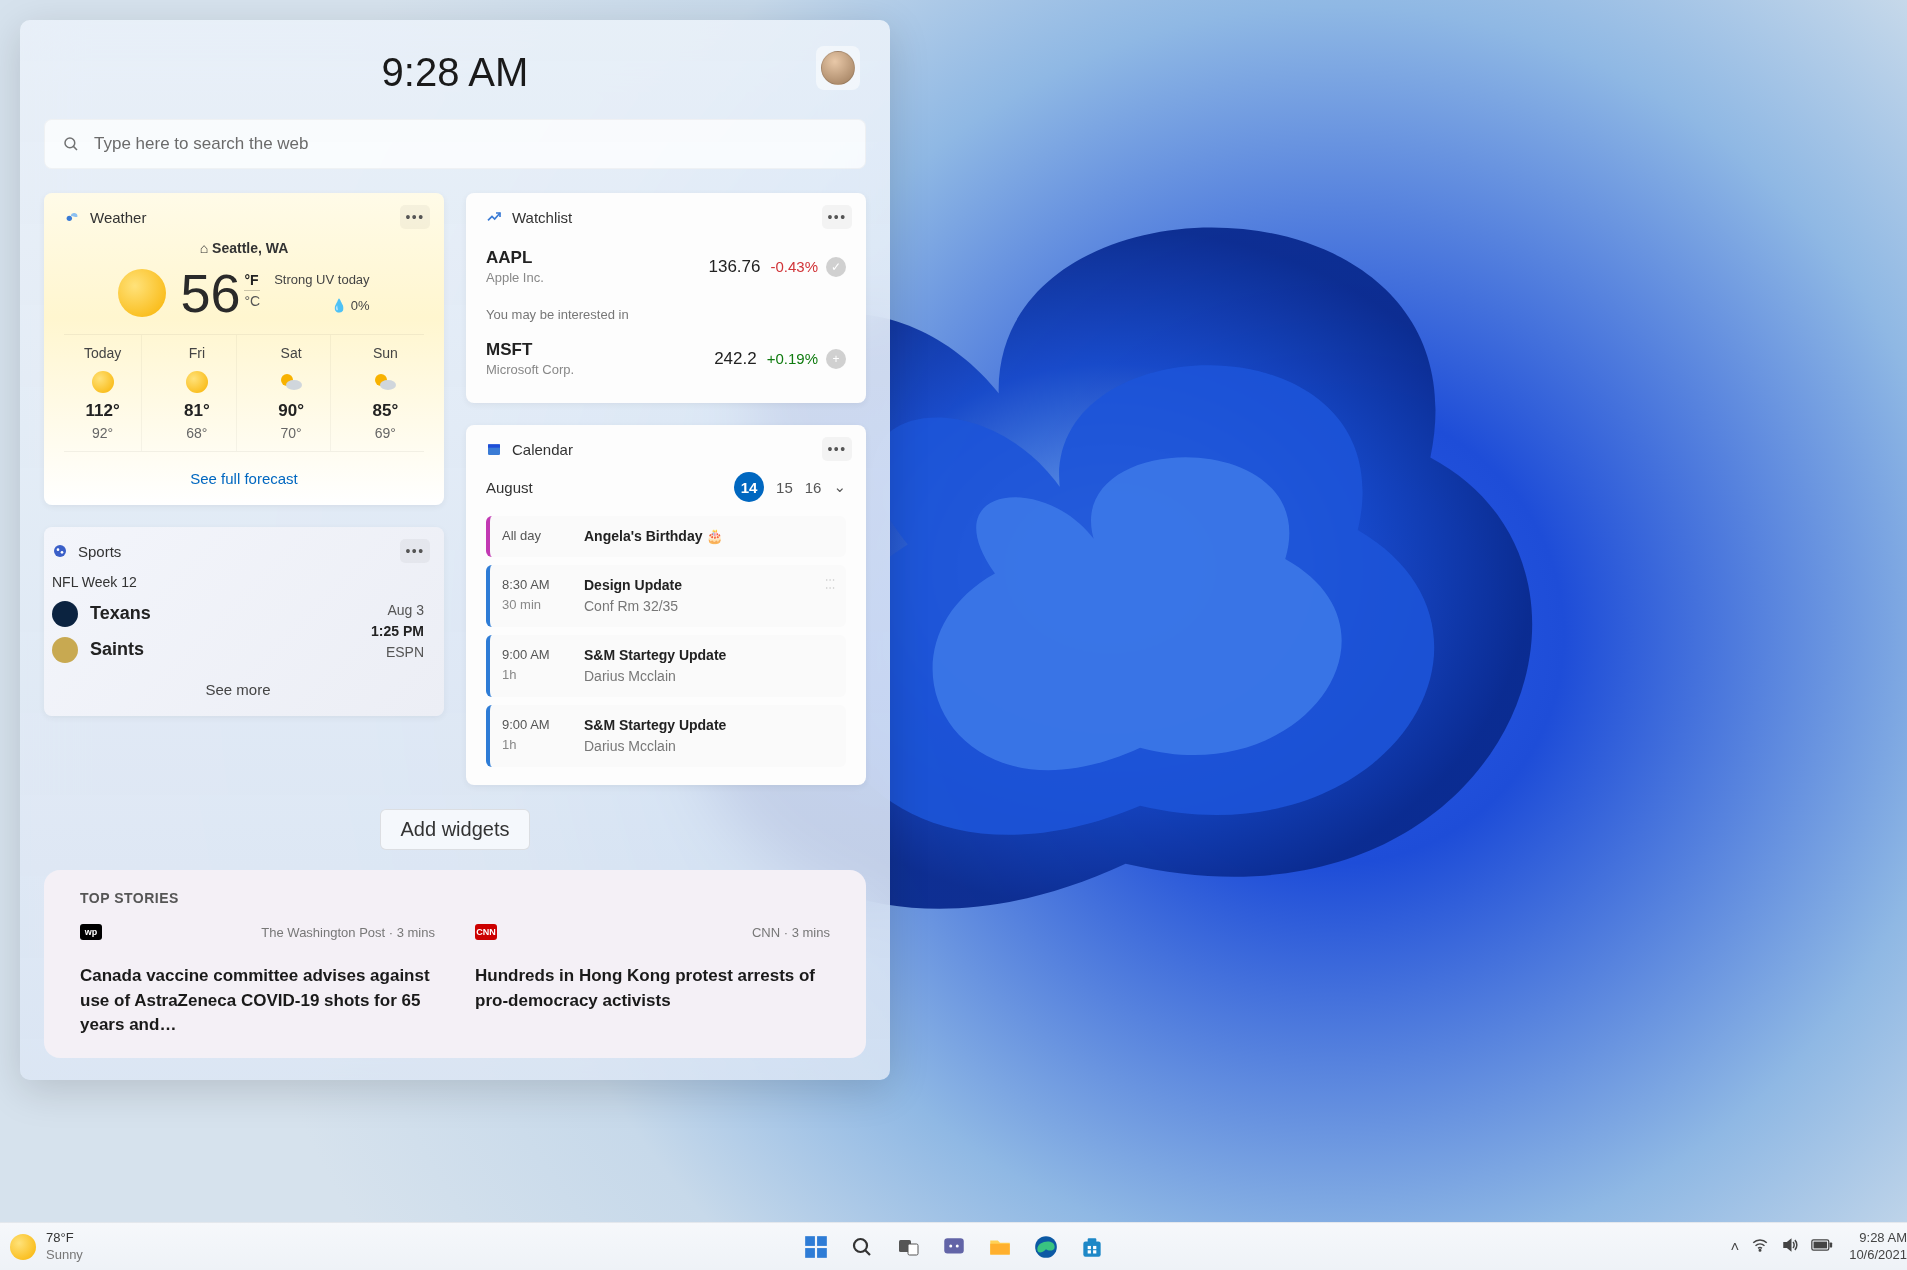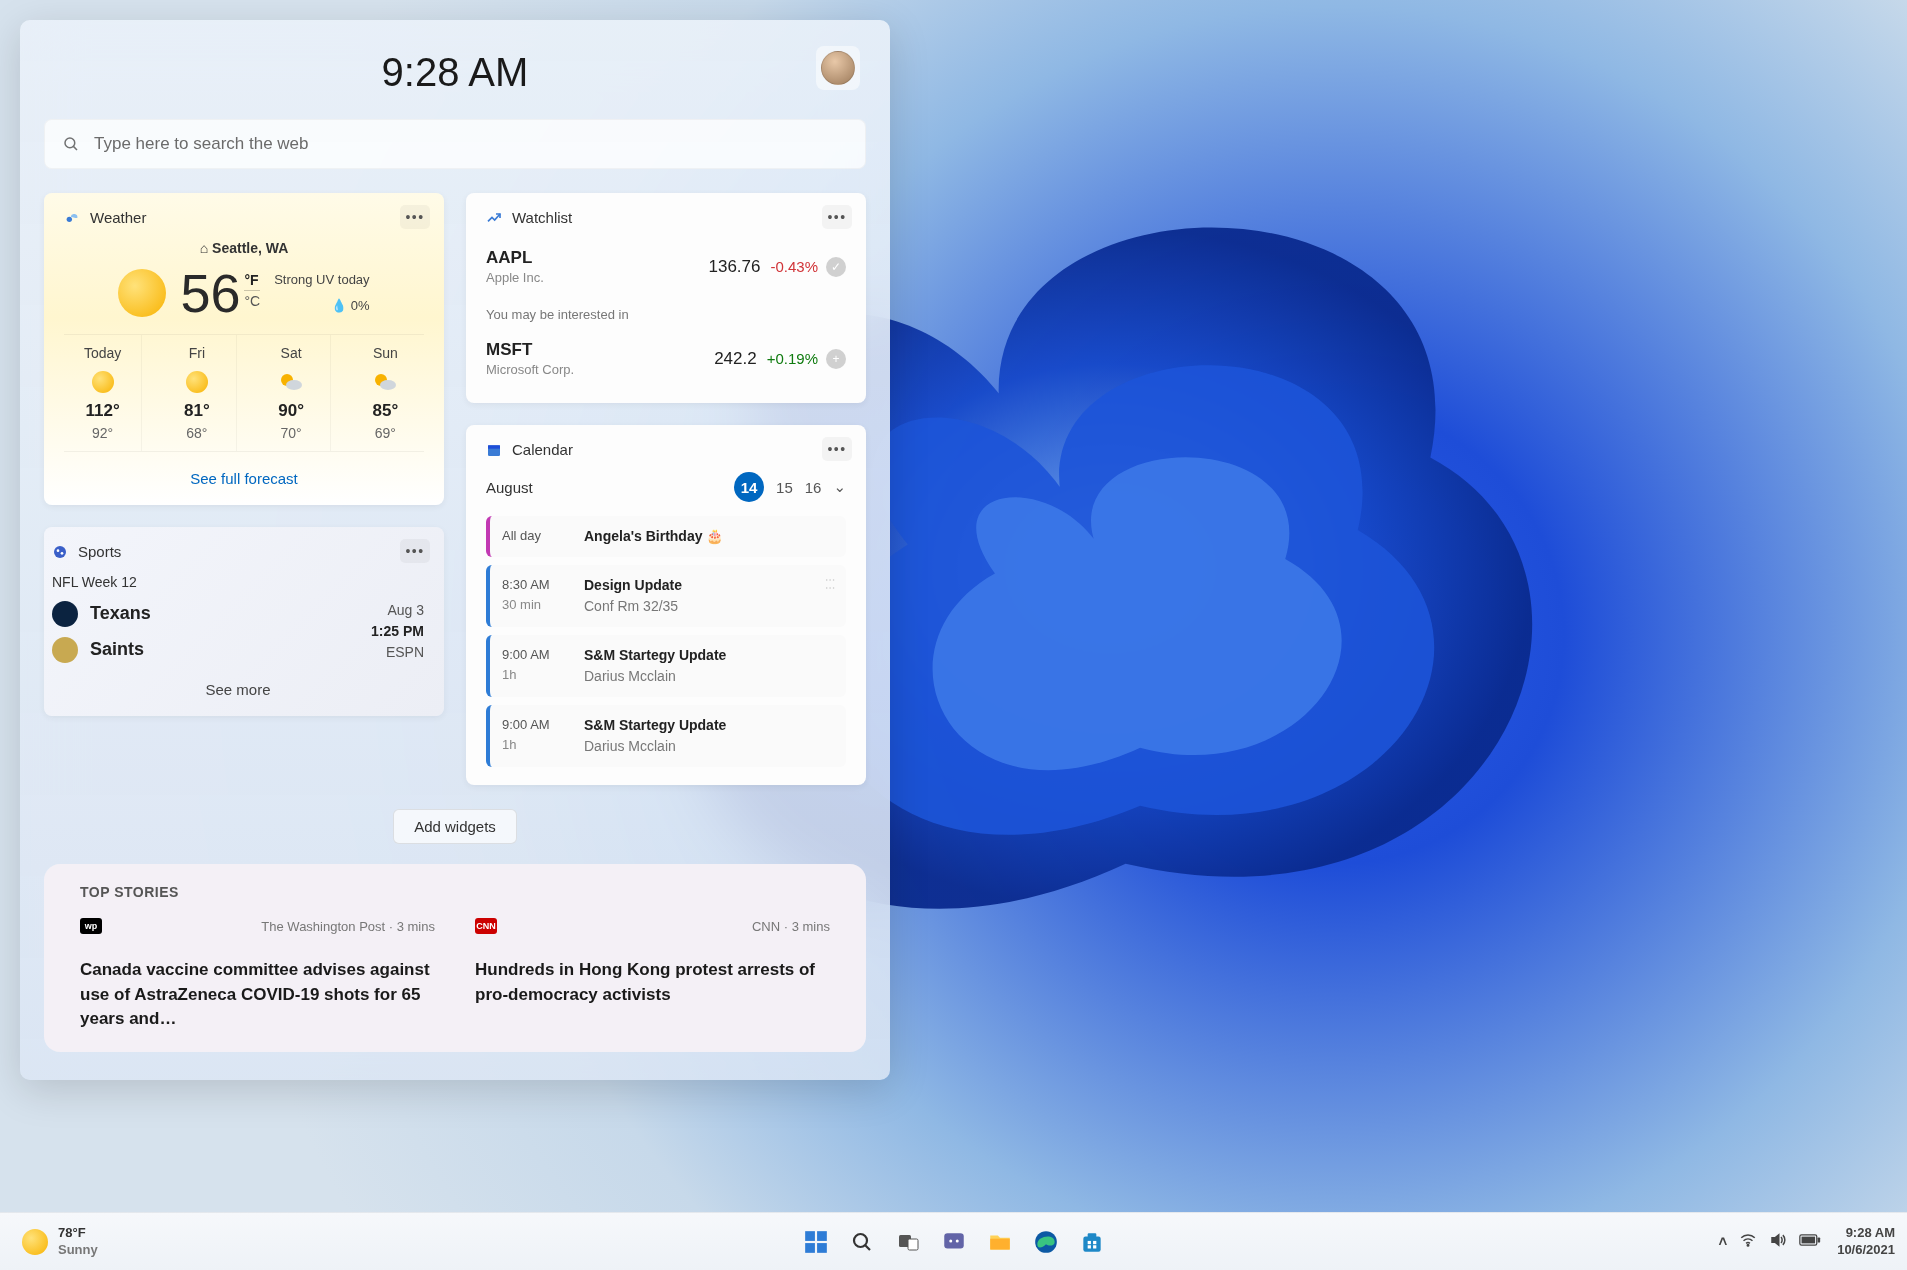--- a/index.html
+++ b/index.html
@@ -21,21 +21,21 @@
 .avatar { position:absolute; right:6px; top:-4px; width:44px; height:44px; border-radius:8px; background:rgba(255,255,255,0.5); display:flex; align-items:center; justify-content:center; }
 .avatar-circ { width:34px; height:34px; border-radius:50%; background:radial-gradient(circle at 40% 30%, #e8c8a8, #9c7a5a); border:1px solid rgba(0,0,0,0.1); }
 
 .search-bar { display:flex; align-items:center; gap:14px; height:50px; border-radius:8px; background:rgba(255,255,255,0.75); padding:0 18px; box-shadow:inset 0 0 0 1px rgba(0,0,0,0.04); margin-bottom:24px; }
 .search-bar input { border:none; background:transparent; outline:none; font-size:17px; color:#4a4a4a; flex:1; }
 .search-bar input::placeholder { color:#6b6b6b; }
 .search-icn { width:18px; height:18px; opacity:0.55; }
 
 .grid { display:grid; grid-template-columns:1fr 1fr; gap:22px; }
 .card { background:#fdfdfd; border-radius:8px; box-shadow:0 2px 6px rgba(0,0,0,0.06); padding:16px 20px 18px 20px; position:relative; }
-.card-head { display:flex; align-items:flex-end; gap:10px; font-size:15px; color:#333; margin-bottom:14px; }
+.card-head { display:flex; align-items:flex-start; gap:10px; font-size:15px; color:#333; margin-bottom:14px; }
 .card-head .icn { width:16px; height:16px; }
 .more { position:absolute; right:14px; top:12px; width:30px; height:24px; border-radius:5px; background:rgba(0,0,0,0.04); display:flex; align-items:center; justify-content:center; font-size:14px; color:#555; letter-spacing:1.5px; cursor:pointer; }
 
 
 .weather-card { background:linear-gradient(180deg,#fffbe8 0%, #fff6cf 40%, #ffffff 100%); }
 .loc { text-align:center; font-size:14px; color:#333; font-weight:600; margin-bottom:6px; }
 .loc .home-icn { display:inline-block; margin-right:4px; }
 .now-row { display:flex; align-items:center; justify-content:center; gap:14px; margin-bottom:10px; }
 .sun { width:48px; height:48px; border-radius:50%; background:radial-gradient(circle at 35% 35%, #ffe27a, #f8b200); }
 .temp-big { font-size:54px; font-weight:300; color:#2a2a2a; display:flex; align-items:flex-start; }
@@ -80,32 +80,32 @@
 
 
 .sp-title { font-size:14px; color:#333; margin:4px 0 10px 0; }
 .sp-body { display:flex; justify-content:space-between; align-items:center; }
 .teams { display:flex; flex-direction:column; gap:10px; }
 .team { display:flex; align-items:center; gap:12px; font-size:18px; font-weight:600; color:#222; }
 .team-logo { width:26px; height:26px; border-radius:50%; }
 .sp-meta { text-align:right; font-size:14px; color:#555; line-height:1.5; }
 .sp-meta .bold { font-weight:600; color:#222; }
 
-.add-widgets { margin:24px auto 20px auto; display:block; background:rgba(255,255,255,0.7); border:1px solid rgba(0,0,0,0.1); border-radius:6px; padding:8px 20px; font-size:15px; color:#333; cursor:pointer; }
+.add-widgets { margin:24px auto 20px auto; display:block; background:rgba(255,255,255,0.7); border:1px solid rgba(0,0,0,0.1); border-radius:6px; padding:8px 20px; font-size:20px; color:#333; cursor:pointer; }
 
 .news { background:#f4f0f6; border-radius:16px; padding:20px 36px; }
 .news-head { font-size:14px; letter-spacing:0.5px; color:#555; font-weight:600; margin-bottom:18px; }
 .news-grid { display:flex; gap:40px; }
 .story { flex:1; }
 .src { display:flex; align-items:center; gap:20px; font-size:13px; color:#777; margin-bottom:24px;justify-content:space-between; }
 .src-badge { width:22px; height:16px; border-radius:3px; display:flex; align-items:center; justify-content:center; font-size:9px; font-weight:700; color:#fff; }
 .headline { font-size:17px; font-weight:600; color:#1a1a1a; line-height:1.45; }
 
 
-.taskbar { position:absolute; left:0; right:0; bottom:0; height:58px; background:linear-gradient(180deg,#f6f8fb,#eef2f7); border-top:1px solid rgba(0,0,0,0.04); display:flex; align-items:center; padding:0 12px;font-weight:bold; }
+.taskbar { position:absolute; left:0; right:0; bottom:0; height:48px; background:linear-gradient(180deg,#f6f8fb,#eef2f7); border-top:1px solid rgba(0,0,0,0.04); display:flex; align-items:center; padding:0 0; }
 .tb-left { display:flex; align-items:center; gap:10px; width:170px; height:46px; border-radius:6px; padding:0 10px; }
 .tb-left .sun-s { width:26px; height:26px; border-radius:50%; background:radial-gradient(circle at 35% 35%,#ffe27a,#f8b200); }
 .tb-left .txt { font-size:13px; line-height:1.3; color:#333; }
 .tb-left .txt .lbl { color:#777; }
 .tb-center { position:absolute; left:50%; transform:translateX(-50%); display:flex; gap:10px; }
 .tb-icon { width:36px; height:36px; border-radius:6px; display:flex; align-items:center; justify-content:center; cursor:pointer; }
 .tb-right { margin-left:auto; display:flex; align-items:center; gap:16px; color:#444; font-size:13px; }
 .tb-clock { text-align:right; line-height:1.3; }
 .tray-icons { display:flex; align-items:center; gap:12px; }
 .tray-icons span { font-size:15px; }

